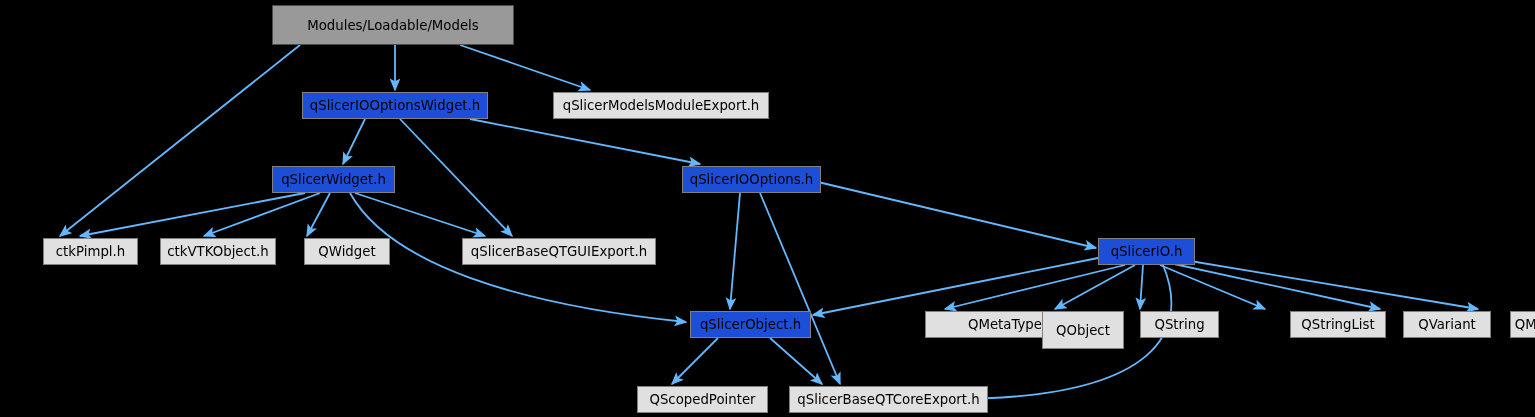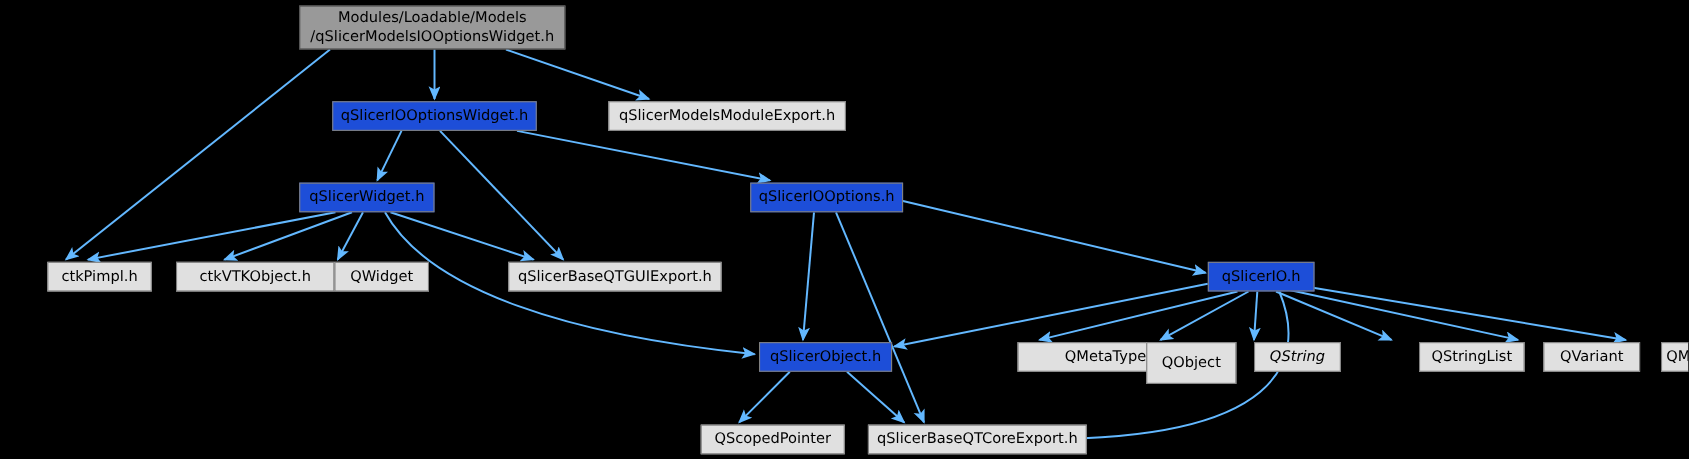--- a/index.html
+++ b/index.html
@@ -86,34 +86,34 @@
         <line x1="1160" y1="265" x2="1265" y2="309" stroke="#63b8ff" stroke-width="1.8" marker-end="url(#arrowhead)"></line>
         <line x1="1165" y1="262" x2="1380" y2="309" stroke="#63b8ff" stroke-width="1.8" marker-end="url(#arrowhead)"></line>
         <line x1="1172" y1="258" x2="1478" y2="309" stroke="#63b8ff" stroke-width="1.8" marker-end="url(#arrowhead)"></line>
         <path d="M 1163,265 C 1190,330 1160,399 951,399" fill="none" stroke="#63b8ff" stroke-width="1.8" marker-end="url(#arrowhead)"></path>
         <line x1="718" y1="338" x2="672" y2="384" stroke="#63b8ff" stroke-width="1.8" marker-end="url(#arrowhead)"></line>
         <line x1="770" y1="338" x2="822" y2="384" stroke="#63b8ff" stroke-width="1.8" marker-end="url(#arrowhead)"></line>
       </g>
   </svg>
 
   <div id="nodes-layer">
-      <div class="node root" style="left: 272px; top: 5px; width: 242px; height: 40px;"><span class="lbl">Modules/Loadable/Models</span><span class="lbl">/qSlicerModelsIOOptionsWidget.h</span></div>
+      <div class="node root" style="left: 272px; top: 5px; width: 242px; height: 40px;"><span class="lbl">Modules/Loadable/Models</span></div>
       <div class="node white" style="left: 302px; top: 92px; width: 186px; height: 27px;"><span class="lbl">qSlicerIOOptionsWidget.h</span></div>
       <div class="node gray" style="left: 512px; top: 92px; width: 216px; height: 27px;"><span class="lbl">qSlicerModelsModuleExport.h</span></div>
       <div class="node white" style="left: 272px; top: 166px; width: 123px; height: 27px;"><span class="lbl">qSlicerWidget.h</span></div>
       <div class="node white" style="left: 682px; top: 166px; width: 139px; height: 27px;"><span class="lbl">qSlicerIOOptions.h</span></div>
       <div class="node gray" style="left: 2px; top: 238px; width: 95px; height: 27px;"><span class="lbl">ctkPimpl.h</span></div>
-      <div class="node gray" style="left: 119px; top: 238px; width: 144px; height: 27px; justify-content: center;"><span class="lbl">ctkVTKObject.h</span></div>
+      <div class="node gray" style="left: 119px; top: 238px; width: 116px; height: 27px; justify-content: center;"><span class="lbl">ctkVTKObject.h</span></div>
       <div class="node gray" style="left: 263px; top: 238px; width: 86px; height: 27px;"><span class="lbl">QWidget</span></div>
       <div class="node gray" style="left: 421px; top: 238px; width: 194px; height: 27px;"><span class="lbl">qSlicerBaseQTGUIExport.h</span></div>
       <div class="node white" style="left: 1098px; top: 238px; width: 97px; height: 27px;"><span class="lbl">qSlicerIO.h</span></div>
       <div class="node white" style="left: 690px; top: 311px; width: 121px; height: 27px;"><span class="lbl">qSlicerObject.h</span></div>
       <div class="node gray" style="left: 884px; top: 311px; width: 118px; height: 27px; align-items: flex-end;"><span class="lbl">QMetaType</span></div>
       <div class="node gray" style="left: 1001px; top: 311px; width: 82px; height: 38px;"><span class="lbl">QObject</span></div>
-      <div class="node gray" style="left: 1099px; top: 311px; width: 79px; height: 27px; font-style: italic;"><span class="lbl">QString</span></div>
+      <div class="node gray" style="left: 1099px; top: 311px; width: 79px; height: 27px;"><span class="lbl">QString</span></div>
       <div class="node gray" style="left: 1249px; top: 311px; width: 96px; height: 27px;"><span class="lbl">QStringList</span></div>
       <div class="node gray" style="left: 1362px; top: 311px; width: 88px; height: 27px;"><span class="lbl">QVariant</span></div>
       <div class="node gray" style="left: 1469px; top: 311px; width: 48px; height: 27px;"><span class="lbl">QMap</span></div>
       <div class="node gray" style="left: 596px; top: 386px; width: 131px; height: 27px;"><span class="lbl">QScopedPointer</span></div>
       <div class="node gray" style="left: 748px; top: 386px; width: 199px; height: 27px;"><span class="lbl">qSlicerBaseQTCoreExport.h</span></div>
     </div>
 
 </div>
 
 </body></html>

